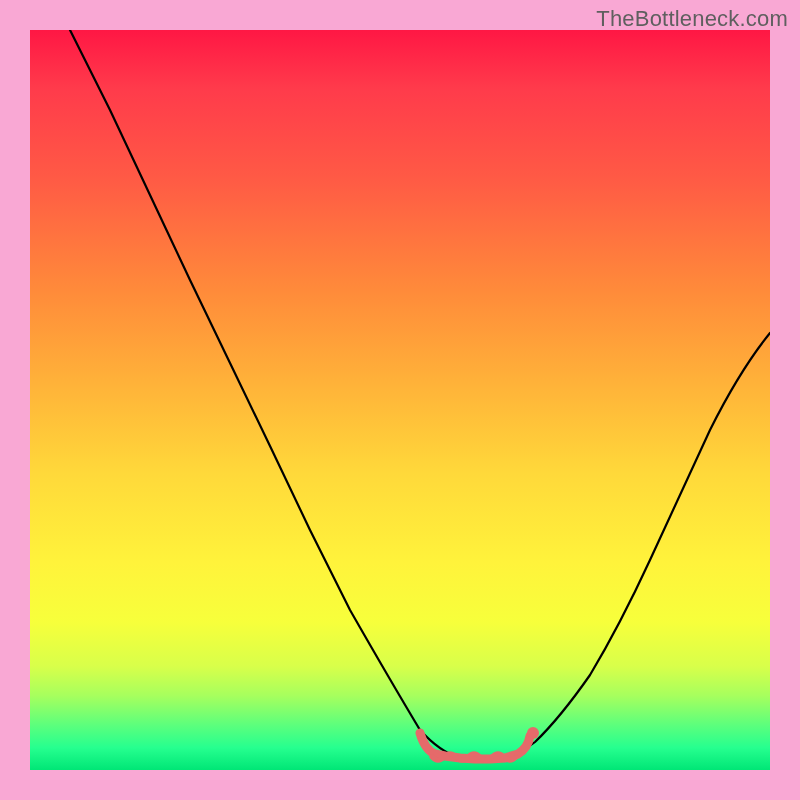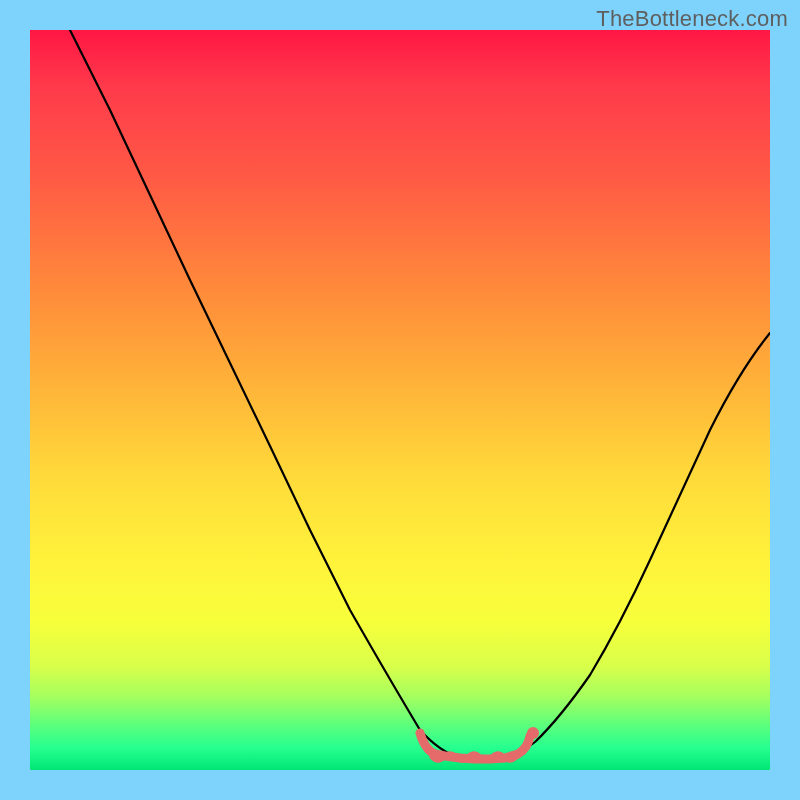--- a/index.html
+++ b/index.html
@@ -8,21 +8,21 @@
     width: 800px;
     height: 800px;
     overflow: hidden;
     background: #000;
     font-family: Arial, Helvetica, sans-serif;
   }
   .frame {
     position: relative;
     width: 800px;
     height: 800px;
-    background: #7dd3fc;
+    background: #f9a8d4;
   }
   .plot-area {
     position: absolute;
     left: 30px;
     top: 30px;
     width: 740px;
     height: 740px;
     overflow: hidden;
   }
   .gradient-bg {

